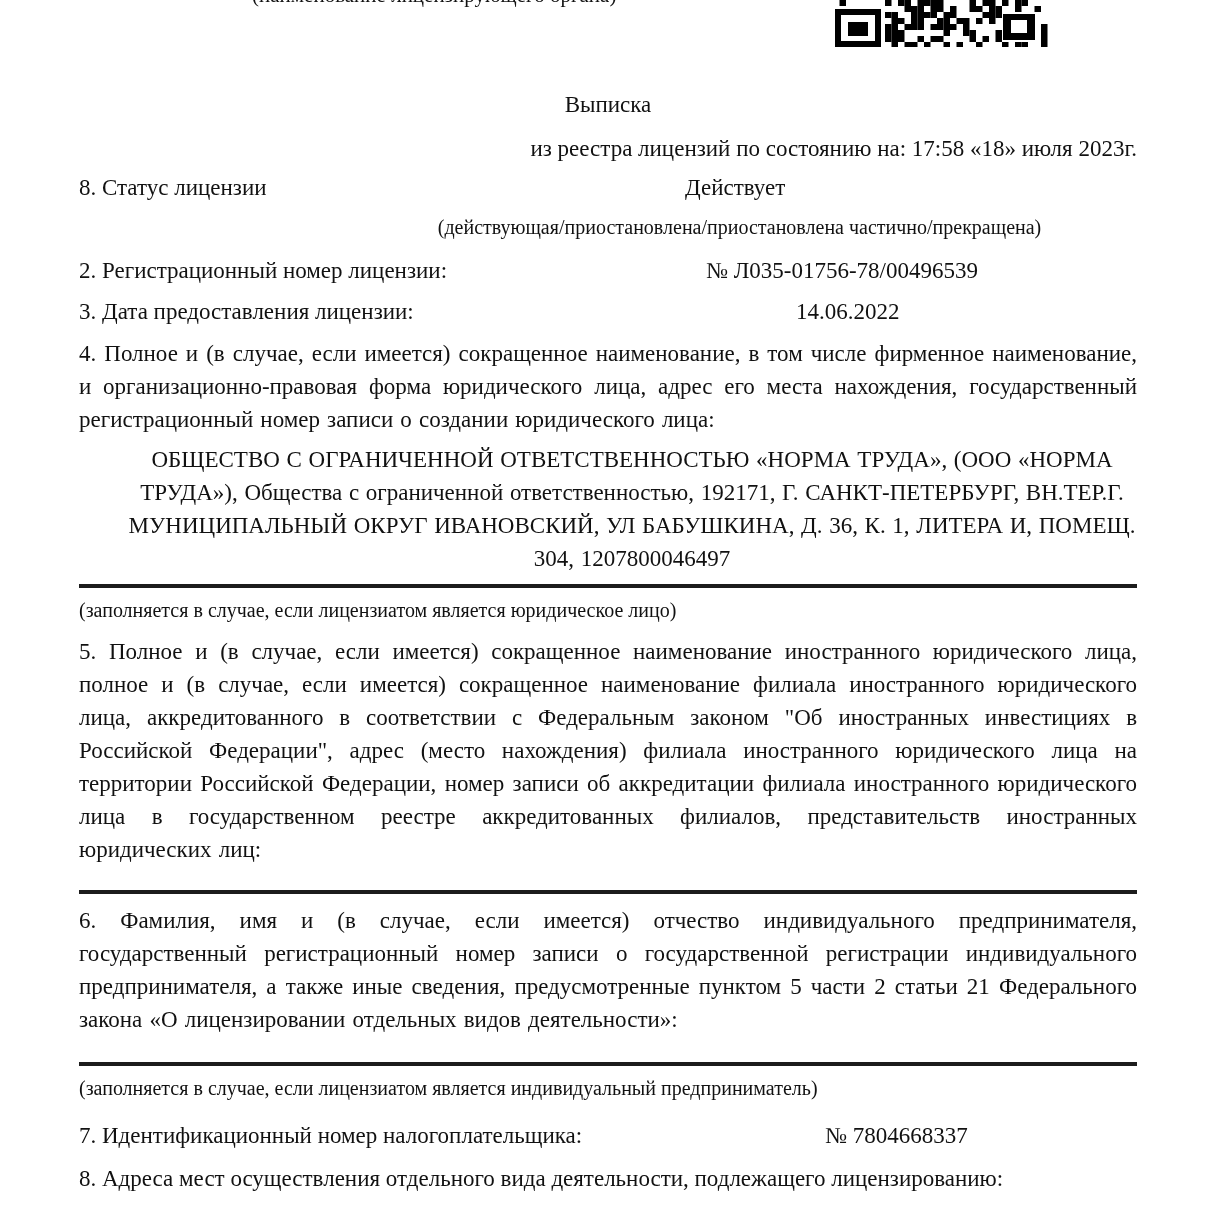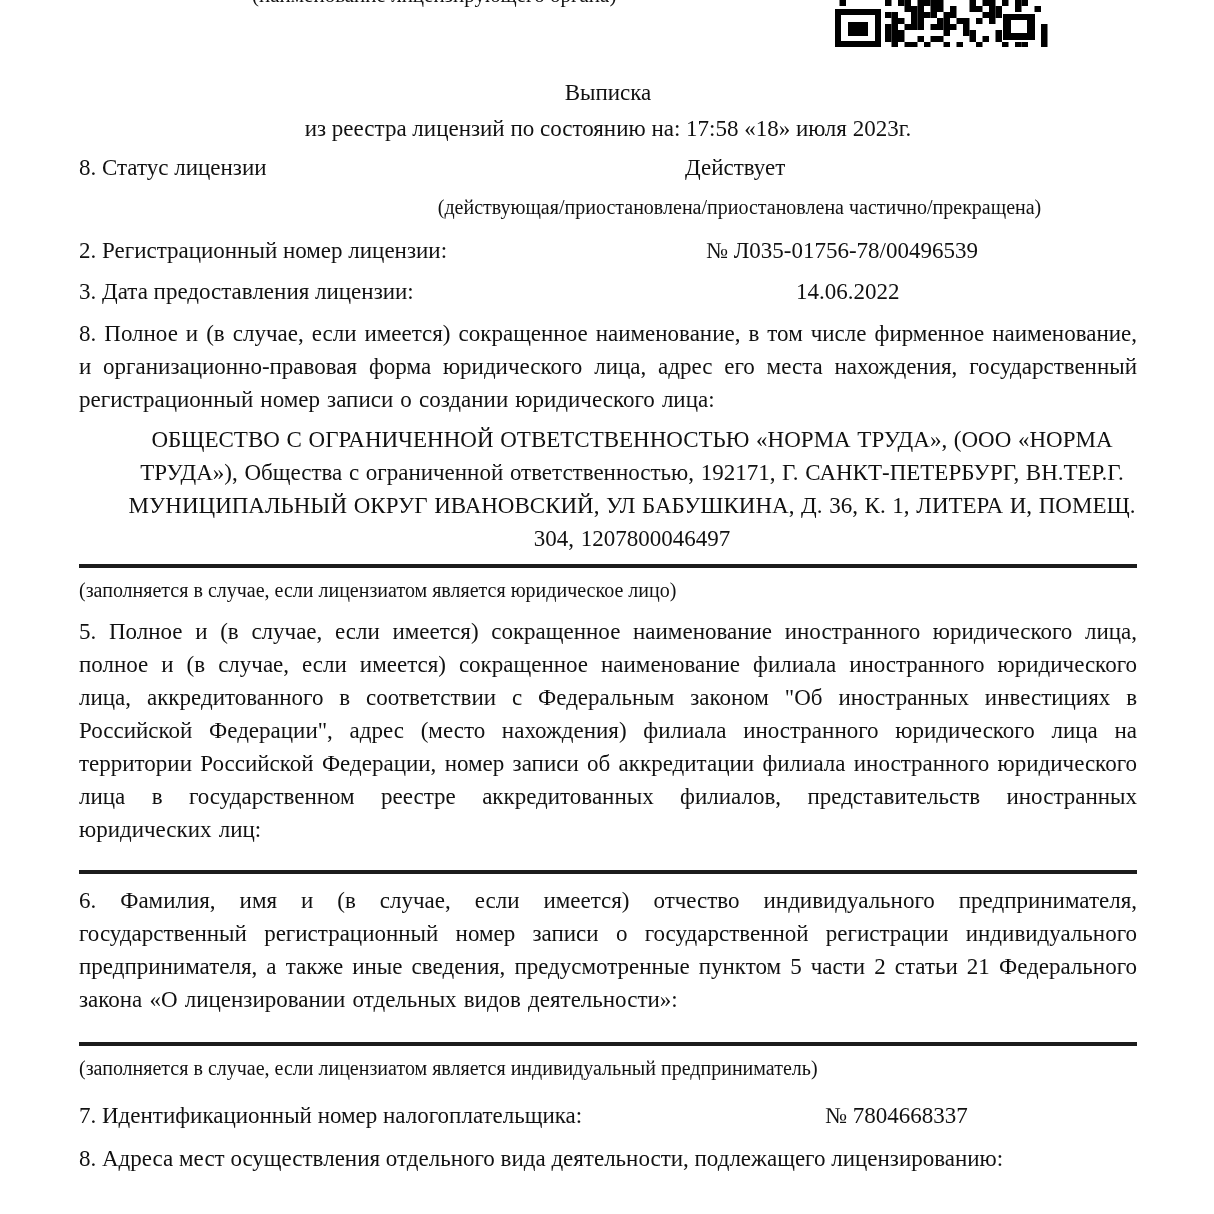--- a/index.html
+++ b/index.html
@@ -19,25 +19,25 @@
   .clipped-header span{
     display:block;margin-top:-17px;font-size:21px;line-height:25px;white-space:nowrap;
   }
   
   .qr{
     position:absolute;left:833px;top:0;width:215px;height:47px;overflow:hidden;
   }
   .qr svg{display:block;}
   
   .content{
-    position:absolute;left:79px;top:0;width:1058px;padding-top:76px;
+    position:absolute;left:79px;top:12px;width:1058px;padding-top:76px;
     font-size:23px;line-height:33px;
   }
   .title{text-align:center;}
-  .subtitle{text-align:center;margin-top:3px;}
+  .subtitle{text-align:right;margin-top:11px;}
   .field-row{position:relative;margin-top:6px;white-space:nowrap;}
   .field-row .value{position:absolute;top:0;}
   .v-status{left:606px;}
   .v-reg{left:627px;}
   .v-date{left:717px;}
   .v-inn{left:746px;font-family:Liberation Serif, serif;}
   .row-reg{margin-top:14px;}
   .row-date{margin-top:8px;}
   .row-inn{margin-top:18px;}
   .row-addr{margin-top:10px;}
@@ -180,21 +180,21 @@
     <div class="field-row row-reg">
       <span class="label">2. Регистрационный номер лицензии:</span>
       <span class="value v-reg">№ Л035-01756-78/00496539</span>
     </div>
 
     <div class="field-row row-date">
       <span class="label">3. Дата предоставления лицензии:</span>
       <span class="value v-date">14.06.2022</span>
     </div>
 
-    <div class="para p4">8. Полное и (в случае, если имеется) сокращенное наименование, в том числе фирменное наименование, и организационно-правовая форма юридического лица, адрес его места нахождения, государственный регистрационный номер записи о создании юридического лица:</div>
+    <div class="para p4">4. Полное и (в случае, если имеется) сокращенное наименование, в том числе фирменное наименование, и организационно-правовая форма юридического лица, адрес его места нахождения, государственный регистрационный номер записи о создании юридического лица:</div>
     <div class="company">ОБЩЕСТВО С ОГРАНИЧЕННОЙ ОТВЕТСТВЕННОСТЬЮ «НОРМА ТРУДА», (ООО «НОРМА ТРУДА»), Общества с ограниченной ответственностью, 192171, Г. САНКТ-ПЕТЕРБУРГ, ВН.ТЕР.Г. МУНИЦИПАЛЬНЫЙ ОКРУГ ИВАНОВСКИЙ, УЛ БАБУШКИНА, Д. 36, К. 1, ЛИТЕРА И, ПОМЕЩ. 304, 1207800046497</div>
     <div class="rule rule1"></div>
     <div class="caption">(заполняется в случае, если лицензиатом является юридическое лицо)</div>
 
     <div class="para p5">5. Полное и (в случае, если имеется) сокращенное наименование иностранного юридического лица, полное и (в случае, если имеется) сокращенное наименование филиала иностранного юридического лица, аккредитованного в соответствии с Федеральным законом "Об иностранных инвестициях в Российской Федерации", адрес (место нахождения) филиала иностранного юридического лица на территории Российской Федерации, номер записи об аккредитации филиала иностранного юридического лица в государственном реестре аккредитованных филиалов, представительств иностранных юридических лиц:</div>
     <div class="rule rule2"></div>
 
     <div class="para p6">6. Фамилия, имя и (в случае, если имеется) отчество индивидуального предпринимателя, государственный регистрационный номер записи о государственной регистрации индивидуального предпринимателя, а также иные сведения, предусмотренные пунктом 5 части 2 статьи 21 Федерального закона «О лицензировании отдельных видов деятельности»:</div>
     <div class="rule rule3"></div>
     <div class="caption">(заполняется в случае, если лицензиатом является индивидуальный предприниматель)</div>

